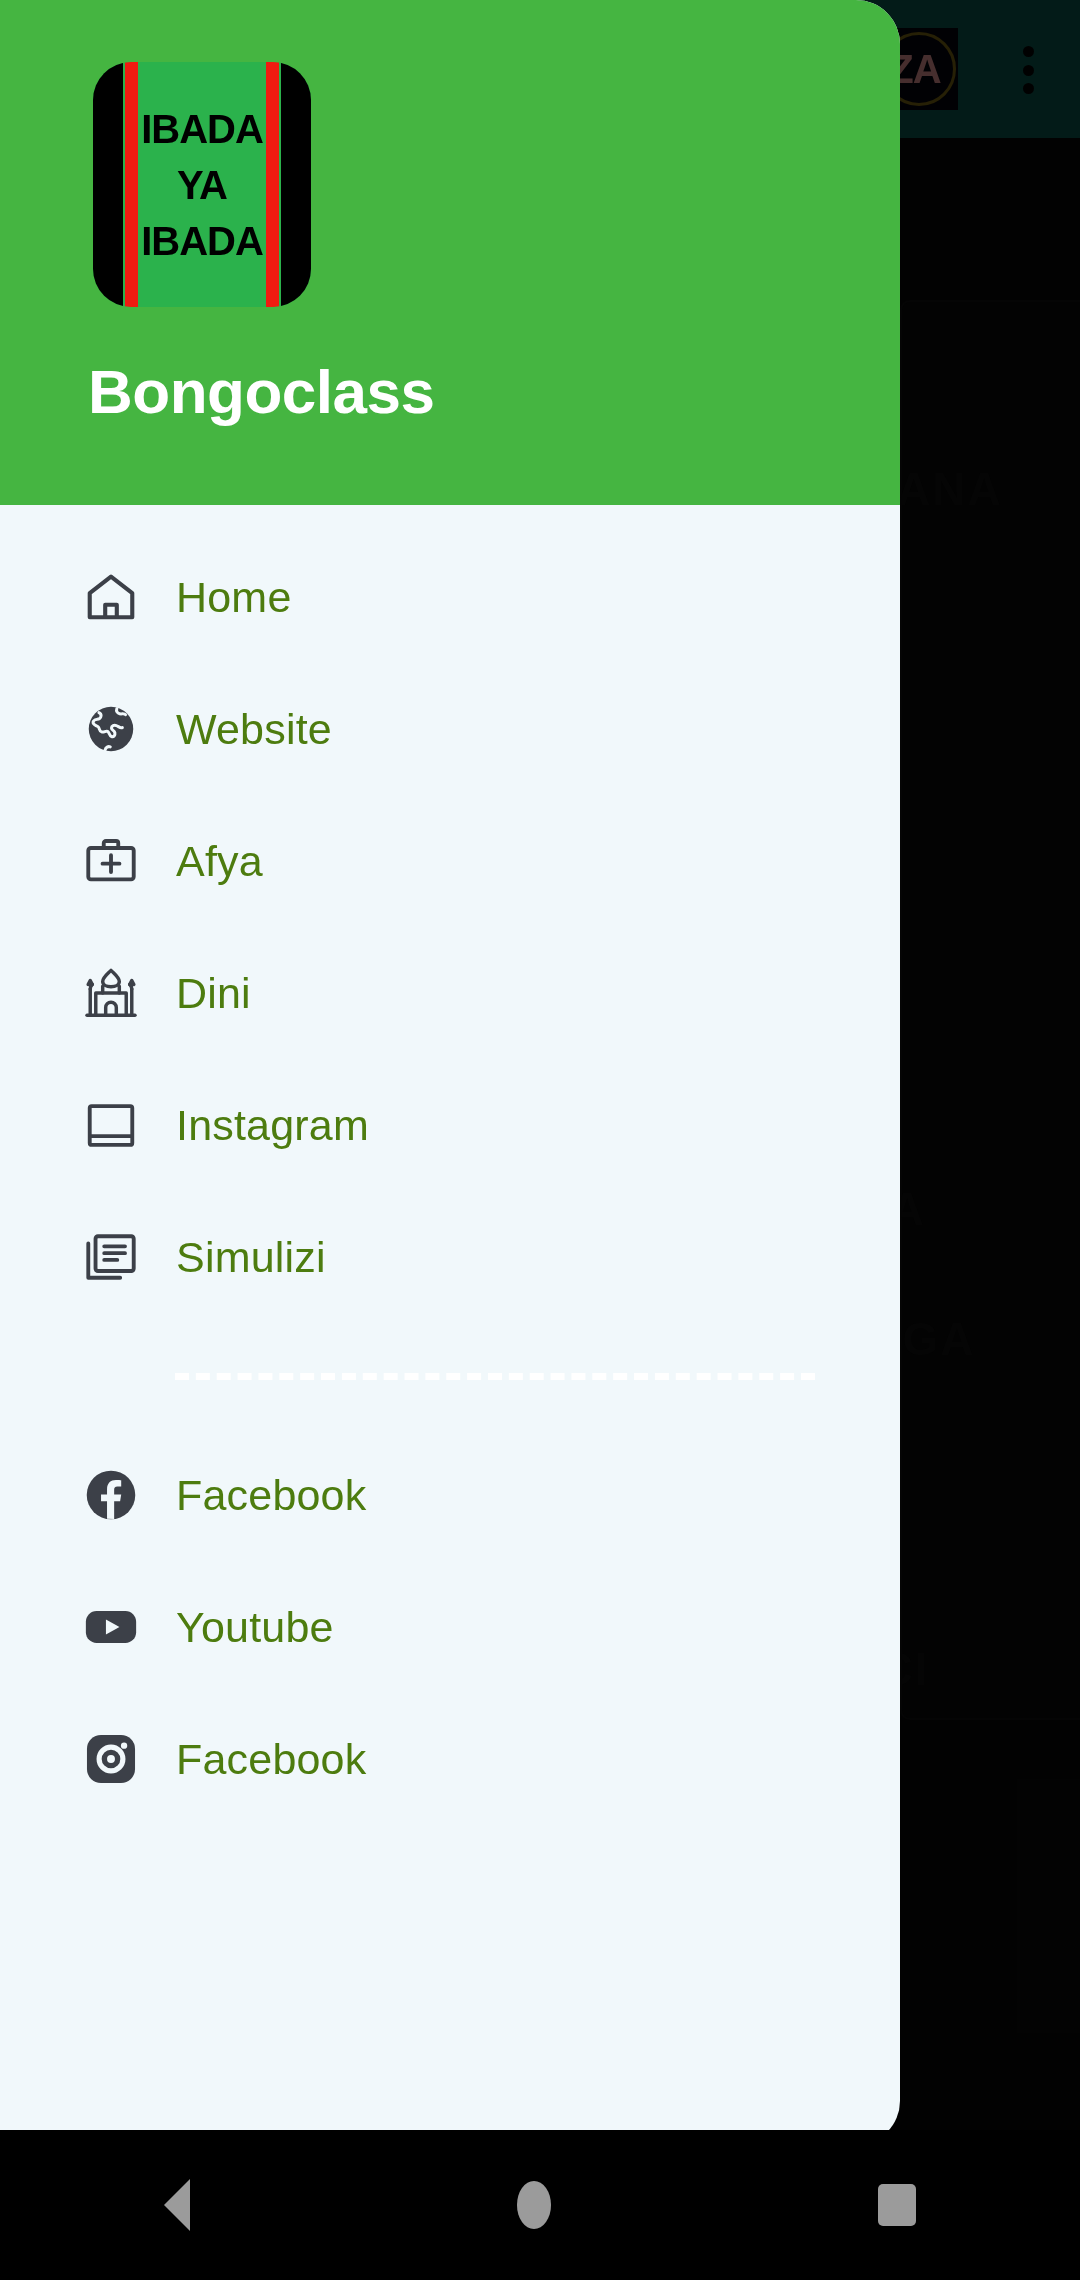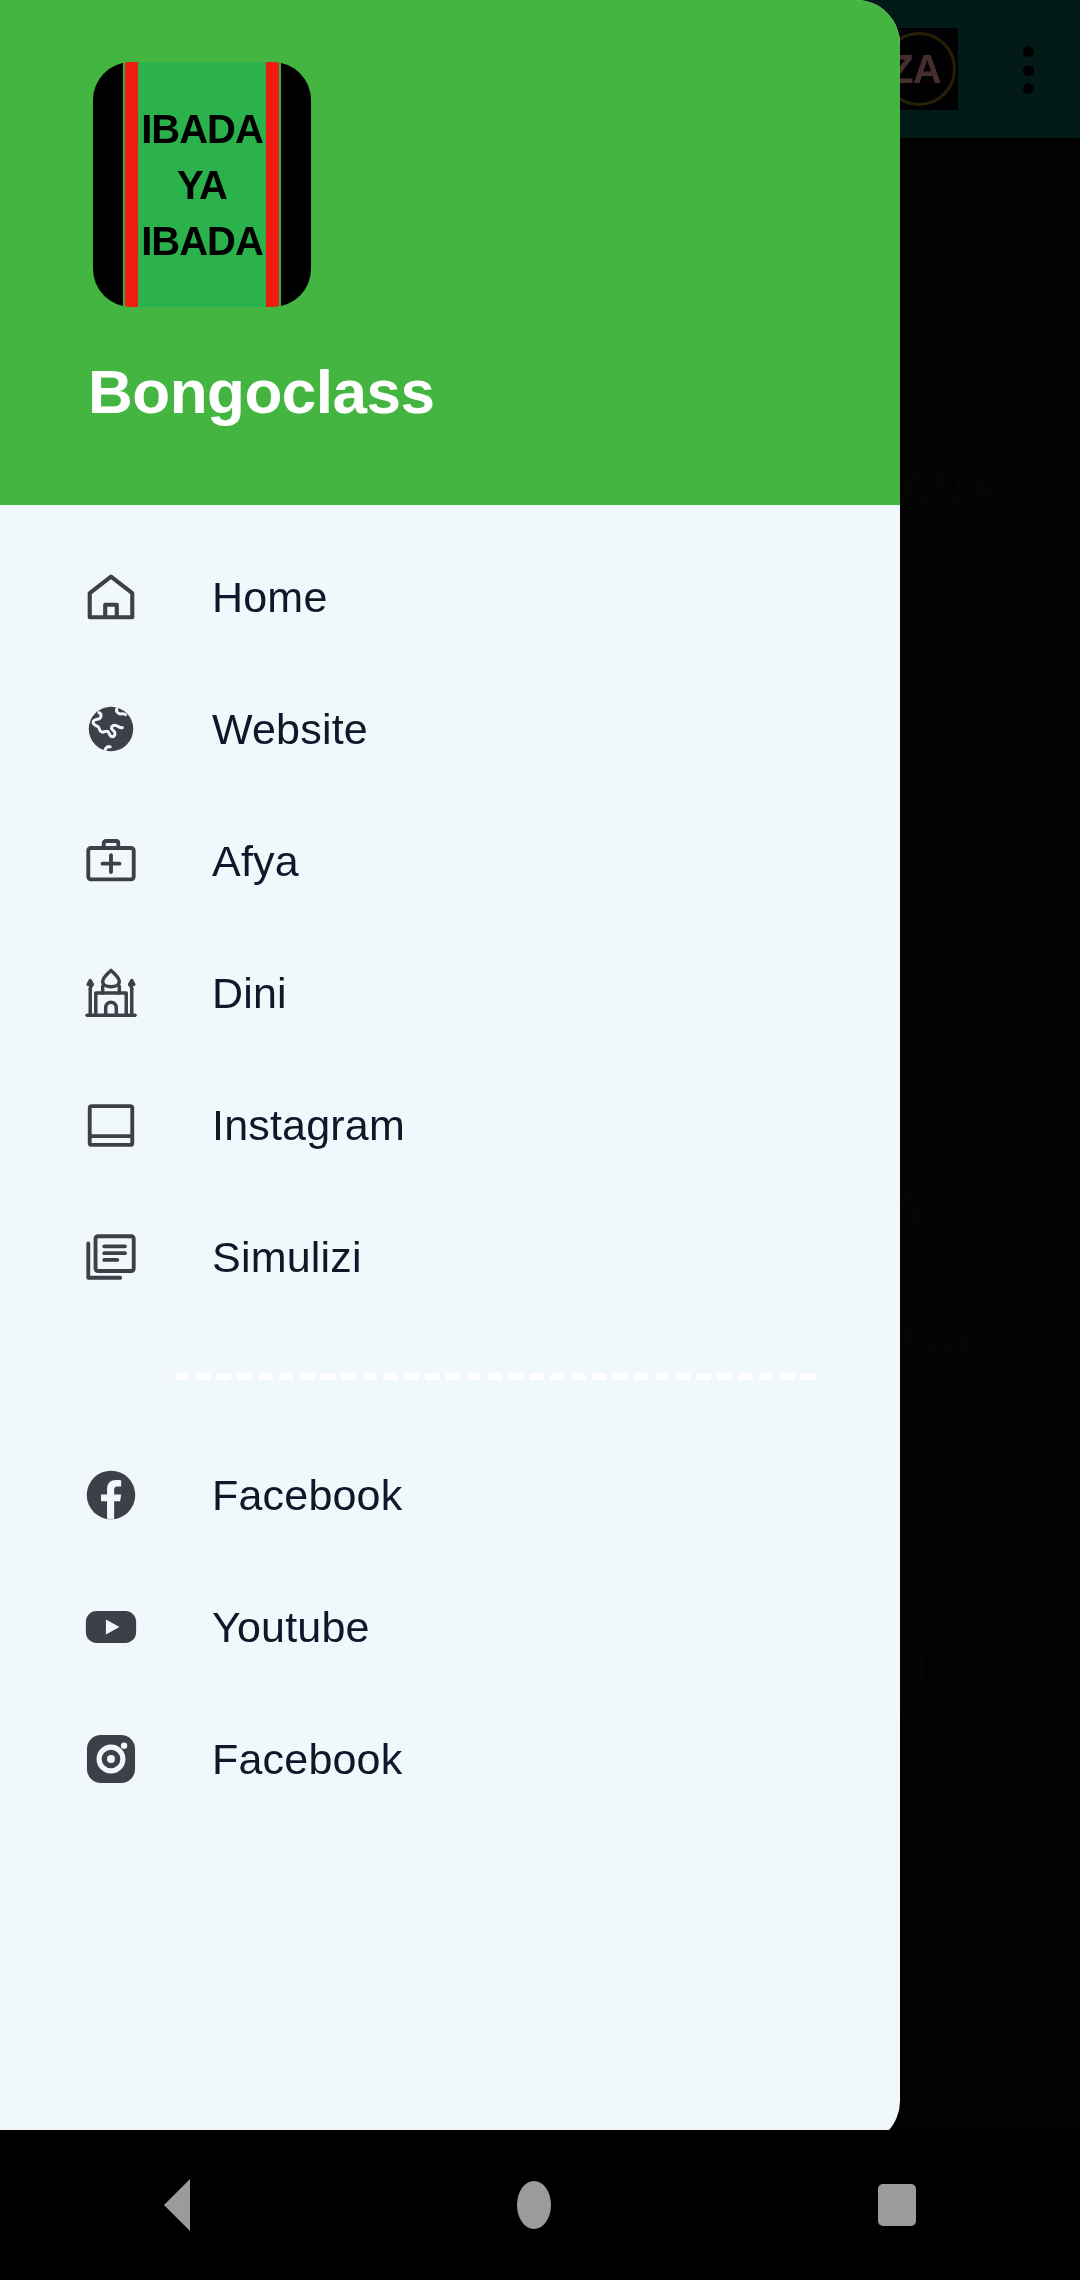--- a/index.html
+++ b/index.html
@@ -88,21 +88,21 @@
   .menu-row {
     display:flex; align-items:center;
     height:132px; padding-left:78px;
   }
   .menu-icon {
     width:66px; height:66px; flex:0 0 66px;
     display:flex; align-items:center; justify-content:center;
   }
   .menu-icon svg { display:block; }
   .menu-label {
-    margin-left:68px; font-size:43px; color:#0f172a; letter-spacing:0.2px;
+    margin-left:32px; font-size:43px; color:#4d7c0f; letter-spacing:0.2px;
   }
 
   #divider-wrap { height:106px; display:flex; align-items:center; }
   #divider {
     margin-left:175px; width:640px; height:0;
     border-top:7px dashed #ffffff;
   }
 
   
   #navbar {

